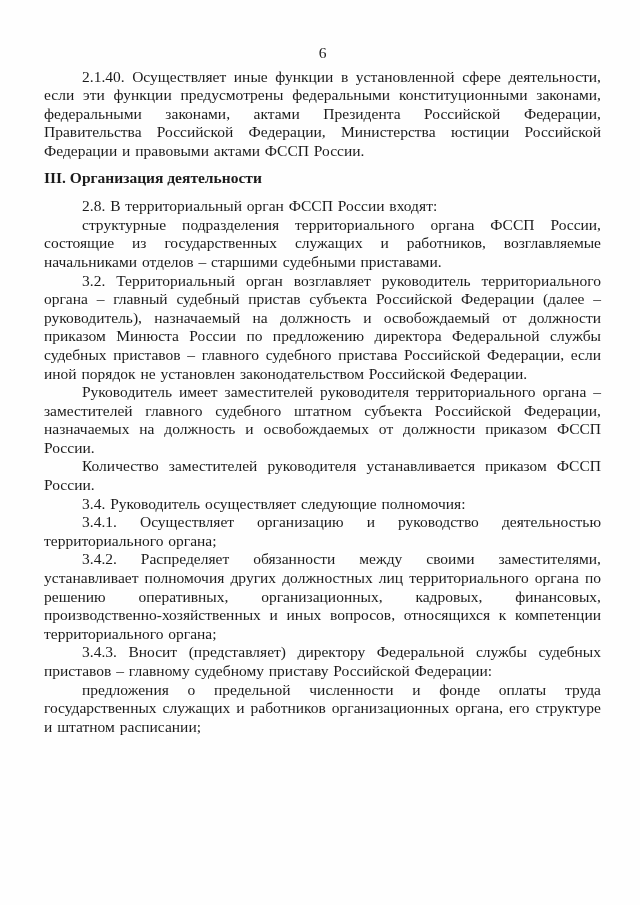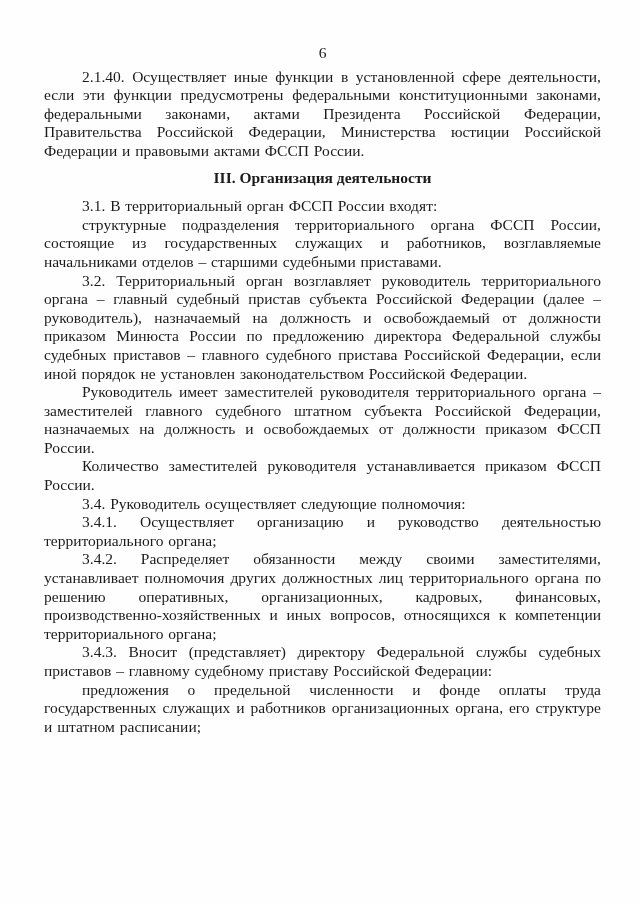--- a/index.html
+++ b/index.html
@@ -25,37 +25,37 @@
     margin-bottom: 5px;
   }
   p.para {
     margin: 0;
     text-indent: 38px;
     text-align: justify;
     word-spacing: 1px;
   }
   .section-heading {
     font-weight: bold;
-    text-align: center;
+    text-align: left;
     margin: 8px 0 10px 0;
     font-size: 15.5px;
   }
 </style>
 </head>
 <body>
 
 <div class="sheet">
 
   <div class="page-number">6</div>
 
   <p class="para">2.1.40. Осуществляет иные функции в установленной сфере деятельности, если эти функции предусмотрены федеральными конституционными законами, федеральными законами, актами Президента Российской Федерации, Правительства Российской Федерации, Министерства юстиции Российской Федерации и правовыми актами ФССП России.</p>
 
   <div class="section-heading">III. Организация деятельности</div>
 
-  <p class="para">3.1. В территориальный орган ФССП России входят:</p>
+  <p class="para">2.8. В территориальный орган ФССП России входят:</p>
 
 
   <p class="para">структурные подразделения территориального органа ФССП России, состоящие из государственных служащих и работников, возглавляемые начальниками отделов – старшими судебными приставами.</p>
 
   <p class="para">3.2. Территориальный орган возглавляет руководитель территориального органа – главный судебный пристав субъекта Российской Федерации (далее – руководитель), назначаемый на должность и освобождаемый от должности приказом Минюста России по предложению директора Федеральной службы судебных приставов – главного судебного пристава Российской Федерации, если иной порядок не установлен законодательством Российской Федерации.</p>
 
   <p class="para">Руководитель имеет заместителей руководителя территориального органа – заместителей главного судебного штатном субъекта Российской Федерации, назначаемых на должность и освобождаемых от должности приказом ФССП России.</p>
 
   <p class="para">Количество заместителей руководителя устанавливается приказом ФССП России.</p>
 

